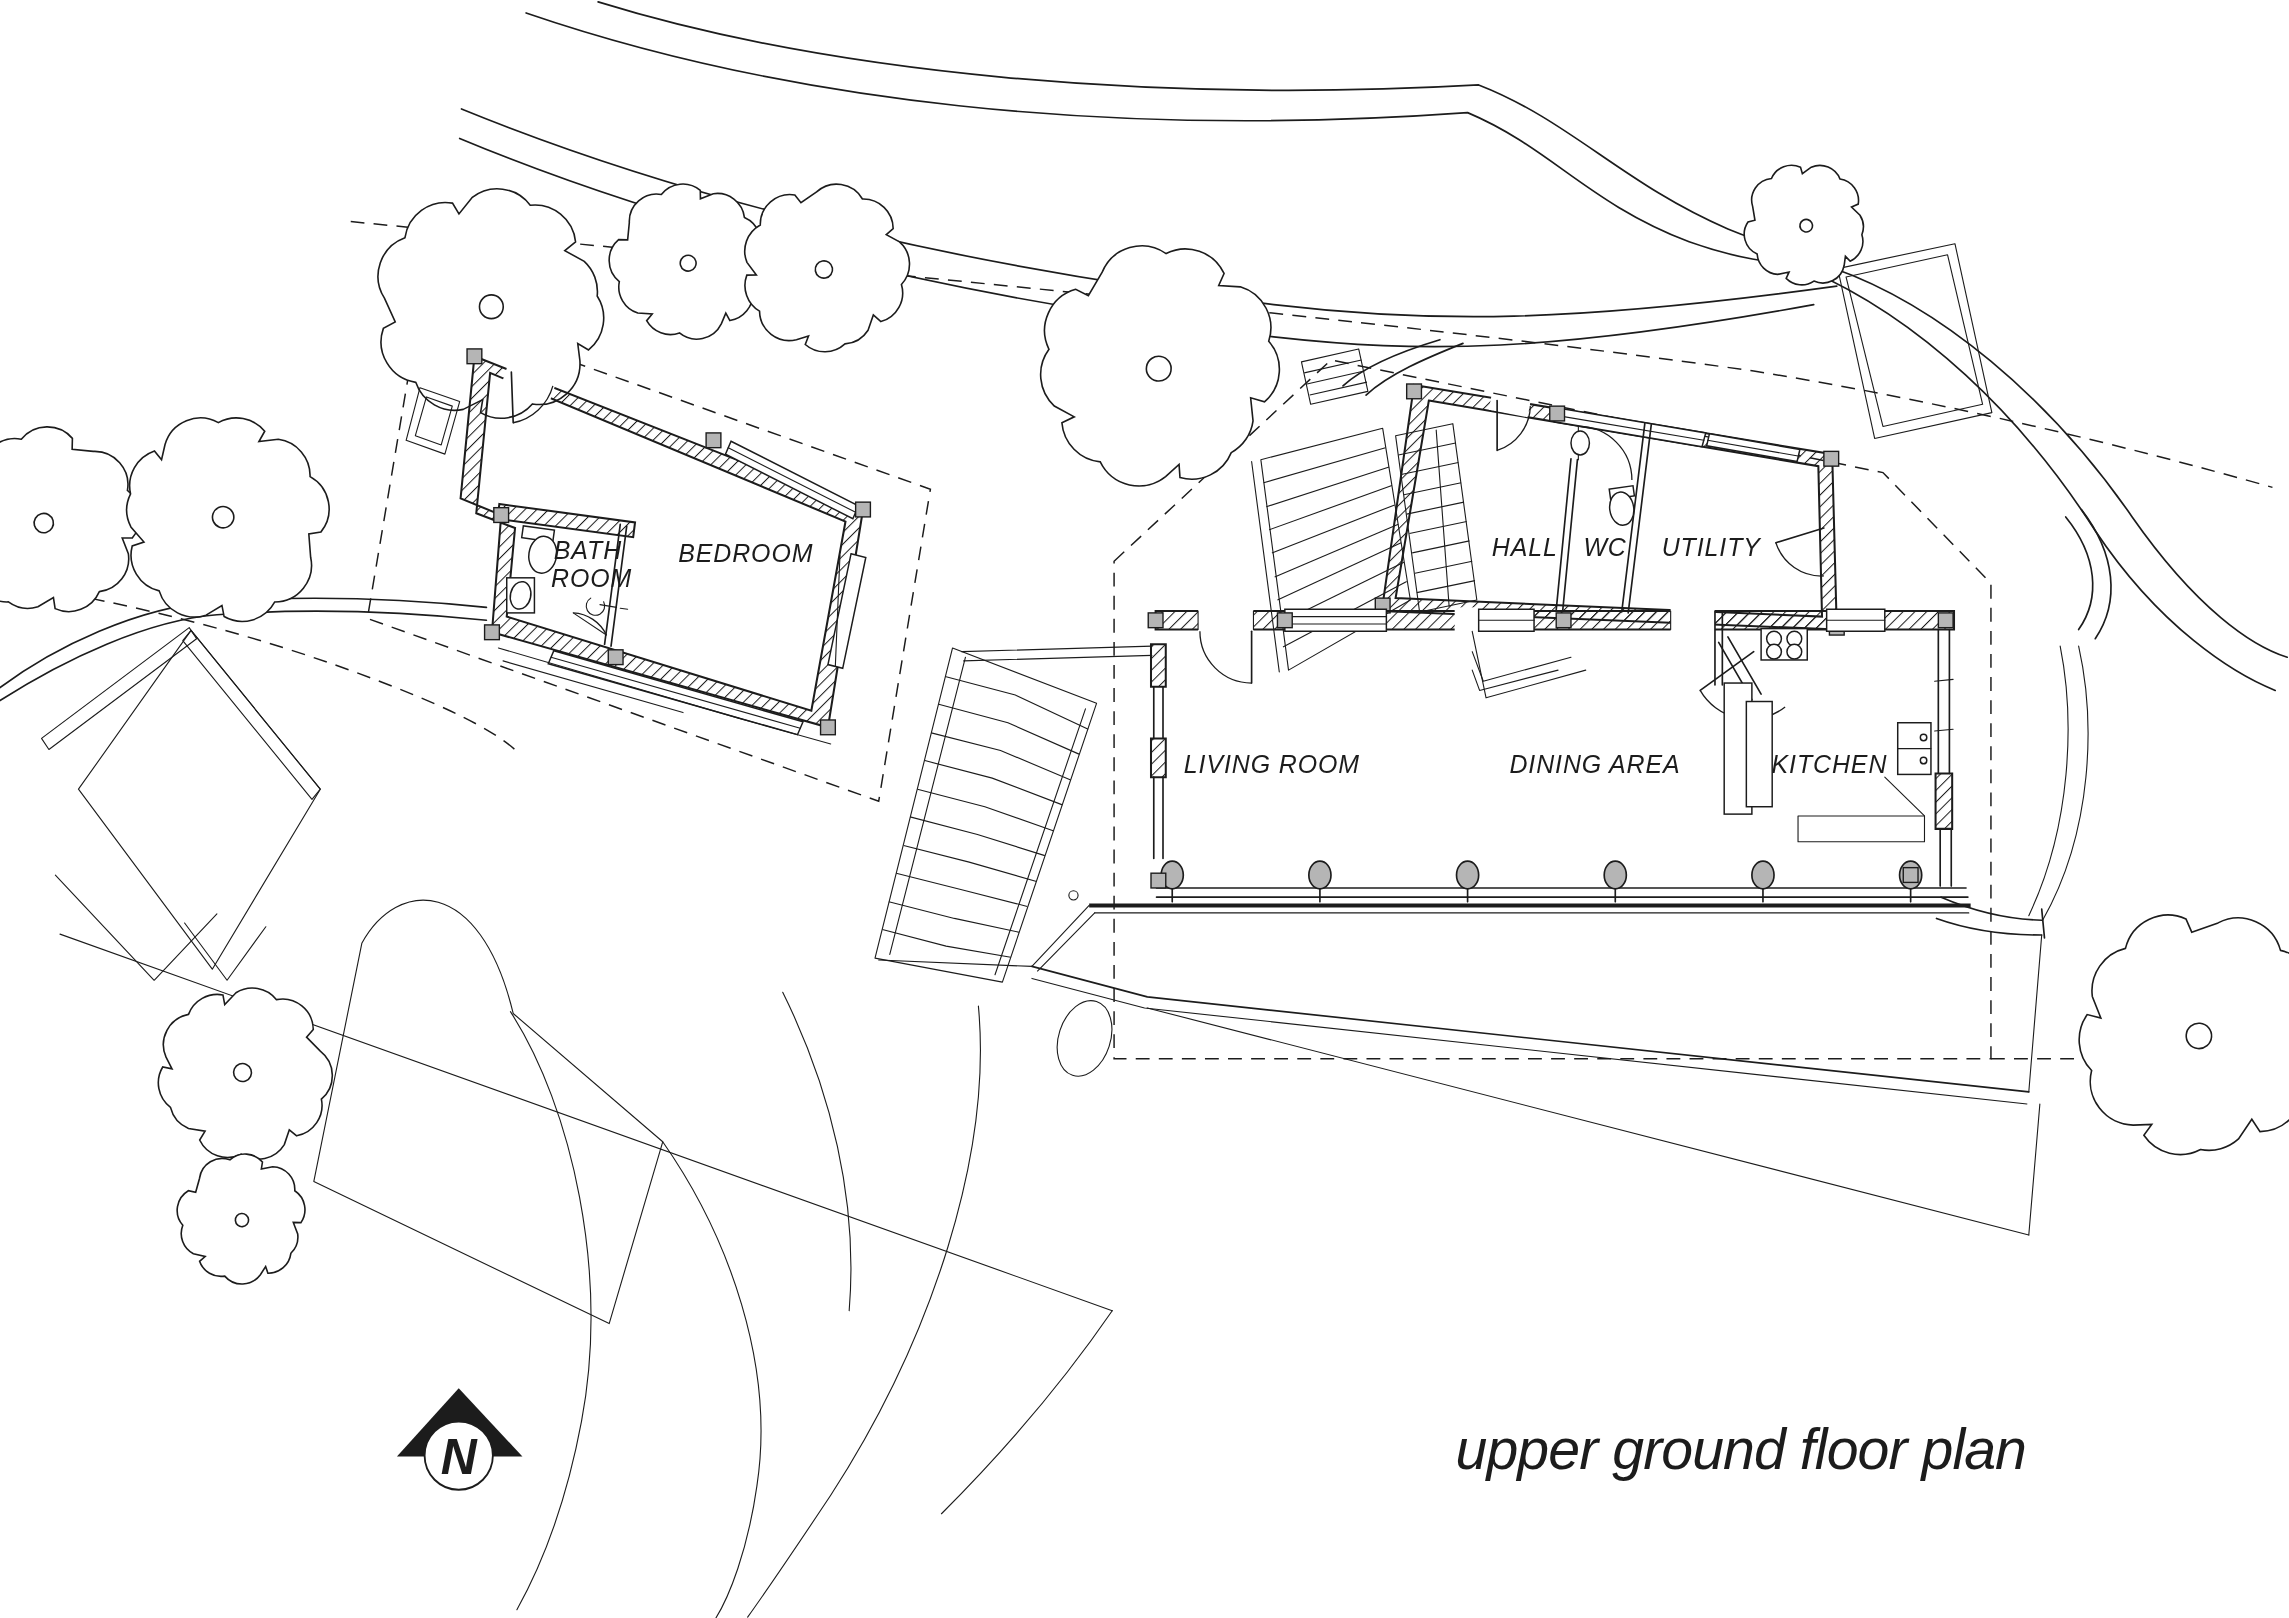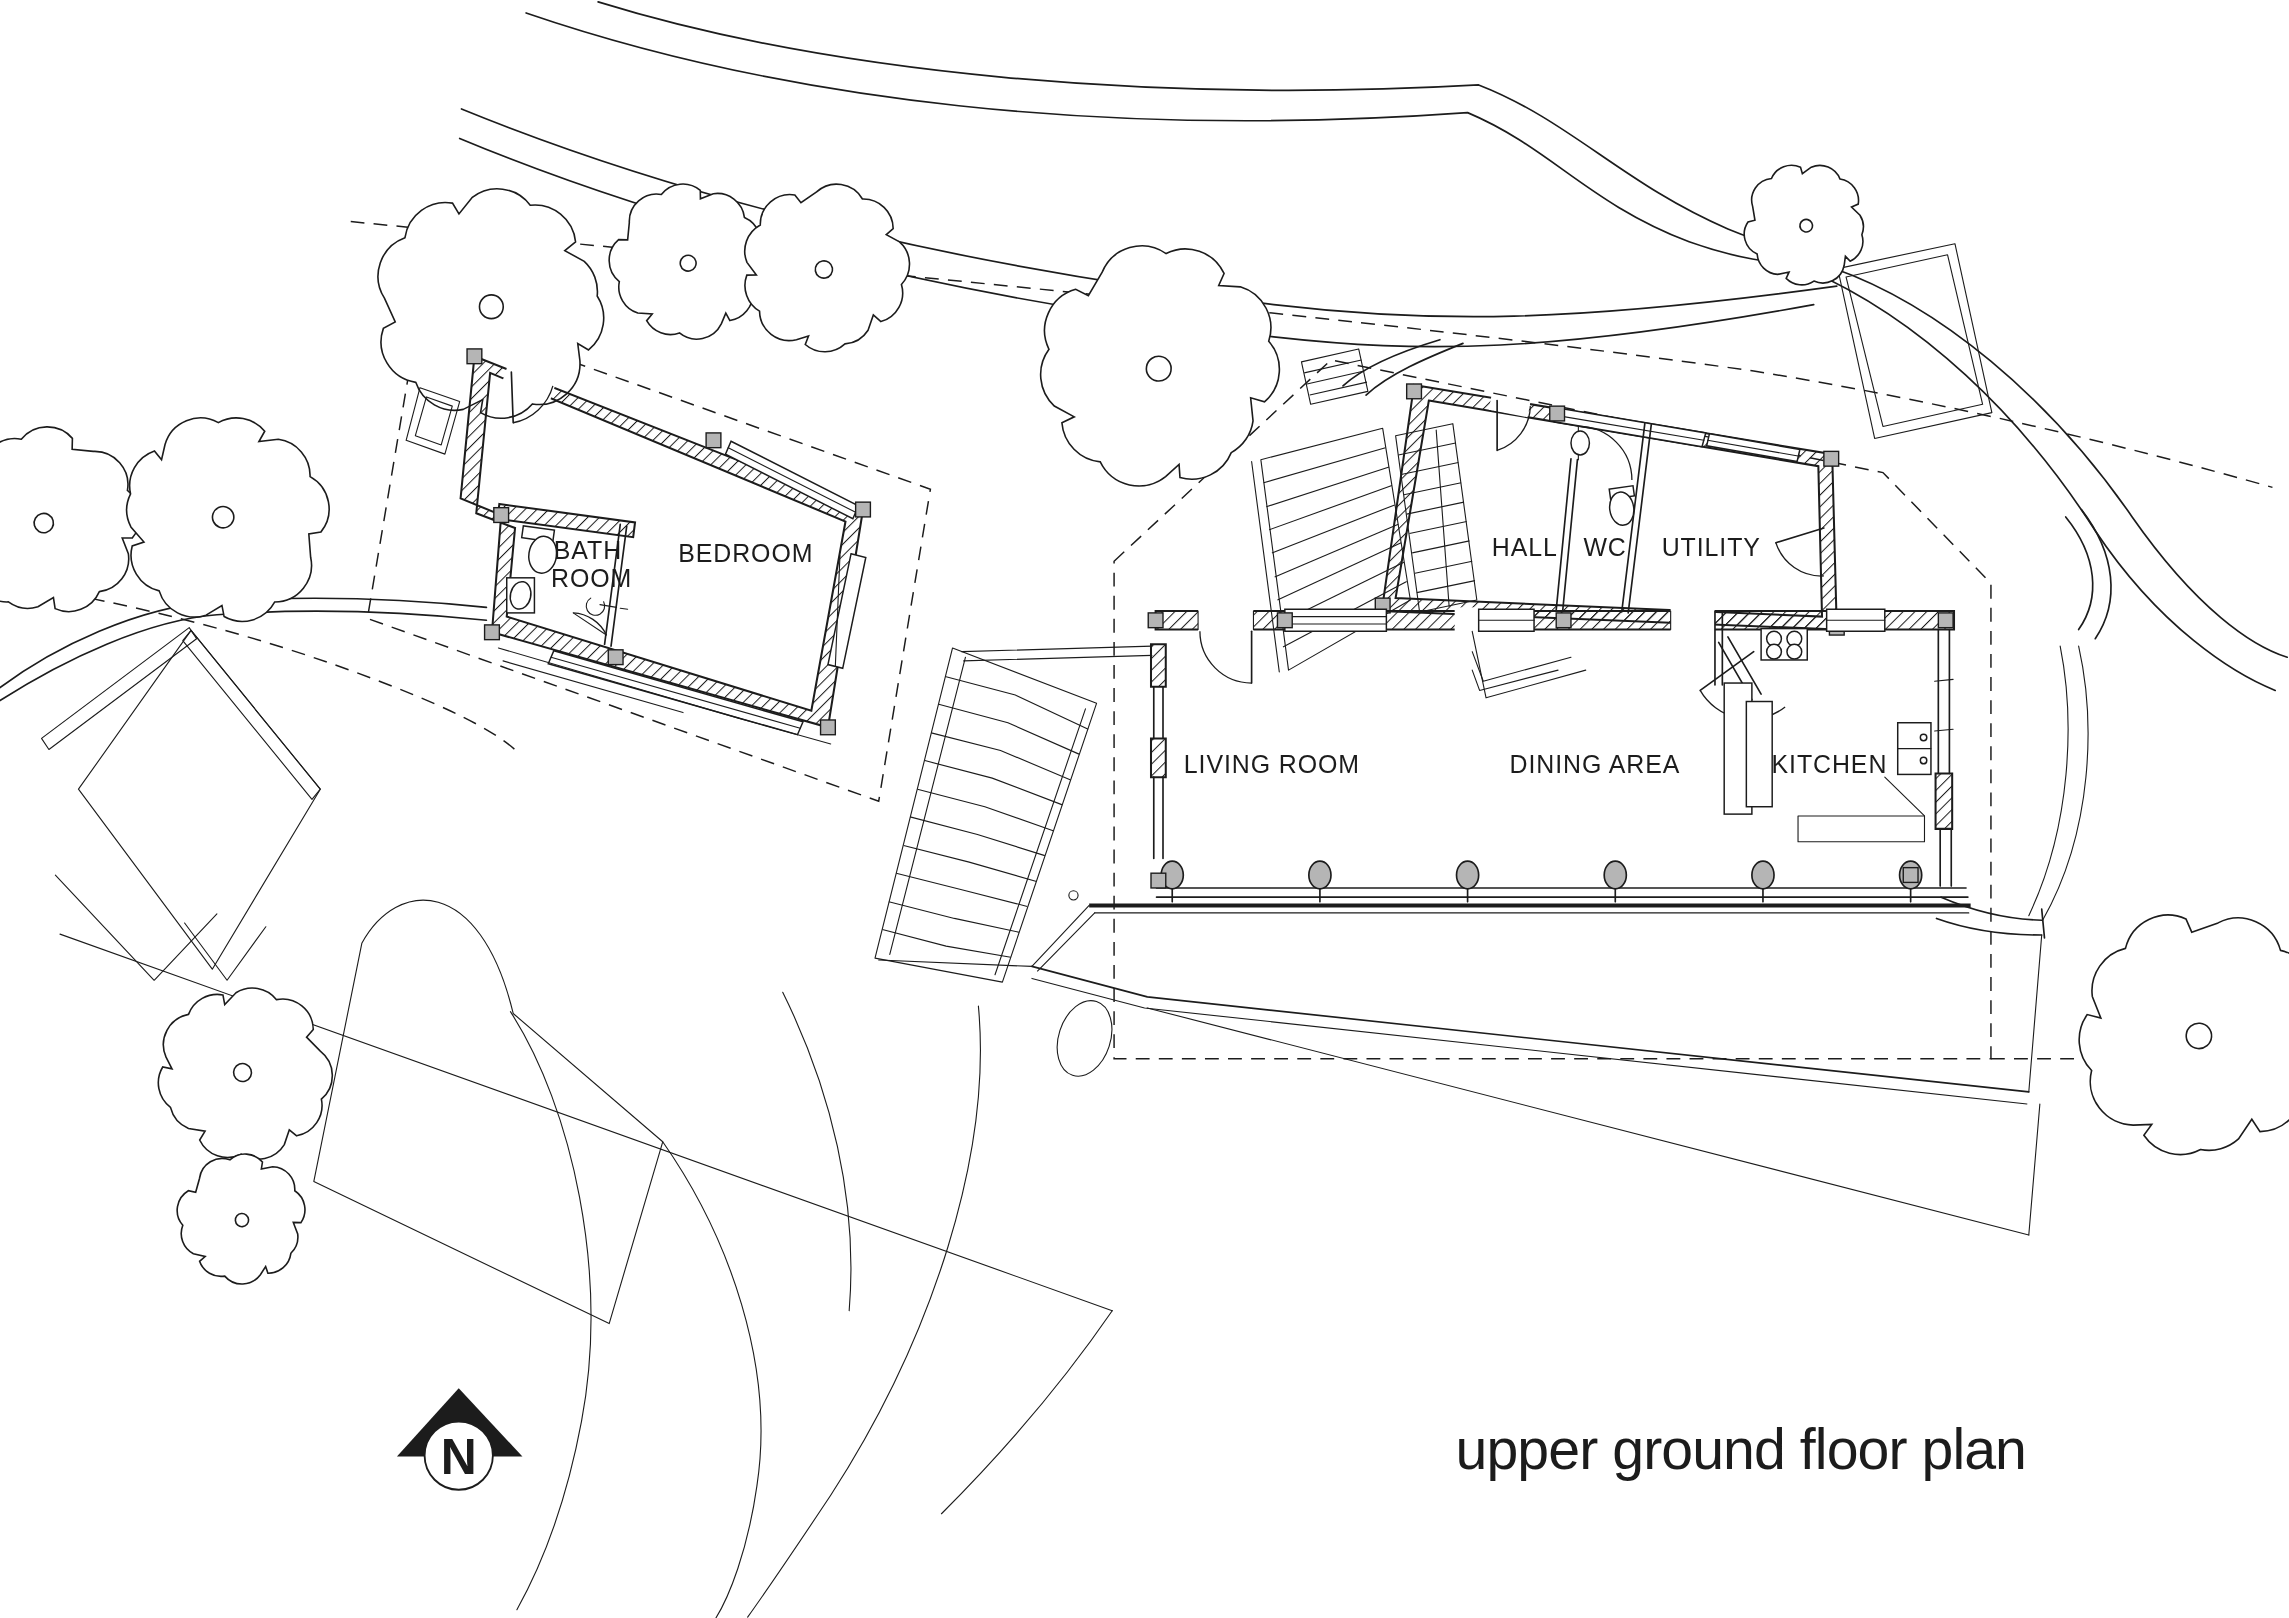--- a/index.html
+++ b/index.html
@@ -1,17 +1,17 @@
 <!DOCTYPE html>
 <html style="--ink: #1c1c1c; --wall-fill-gray: #b5b5b5; --paper: #ffffff;font-size:14.8px"><head>
 <meta charset="utf-8">
 <style>
   :root{ --ink:#1c1c1c; --wall-fill-gray:#b5b5b5; --paper:#ffffff; }
   html,body{margin:0;padding:0;background:var(--paper);}
-  .canvas{width:2290px;height:1619px;position:relative;background:var(--paper);}
+  .canvas{width:2290px;height:1619px;position:relative;background:var(--paper);font-style:italic;}
   svg{display:block;}
   text{font-family:"Liberation Sans","DejaVu Sans",sans-serif;fill:var(--ink);}
   .room-label{font-size:27px;letter-spacing:1px;}
   .mid{text-anchor:middle;}
   .title-label{font-size:62px;letter-spacing:-1px;}
   .north-label{font-size:54px;font-weight:bold;text-anchor:middle;}
   .ln{fill:none;stroke:var(--ink);stroke-width:1.8;stroke-linecap:round;stroke-linejoin:round;}
   .thin{fill:none;stroke:var(--ink);stroke-width:1.2;stroke-linecap:round;stroke-linejoin:round;}
   .thick{fill:none;stroke:var(--ink);stroke-width:4.5;}
   .dash{fill:none;stroke:var(--ink);stroke-width:1.6;stroke-dasharray:15 10;}

